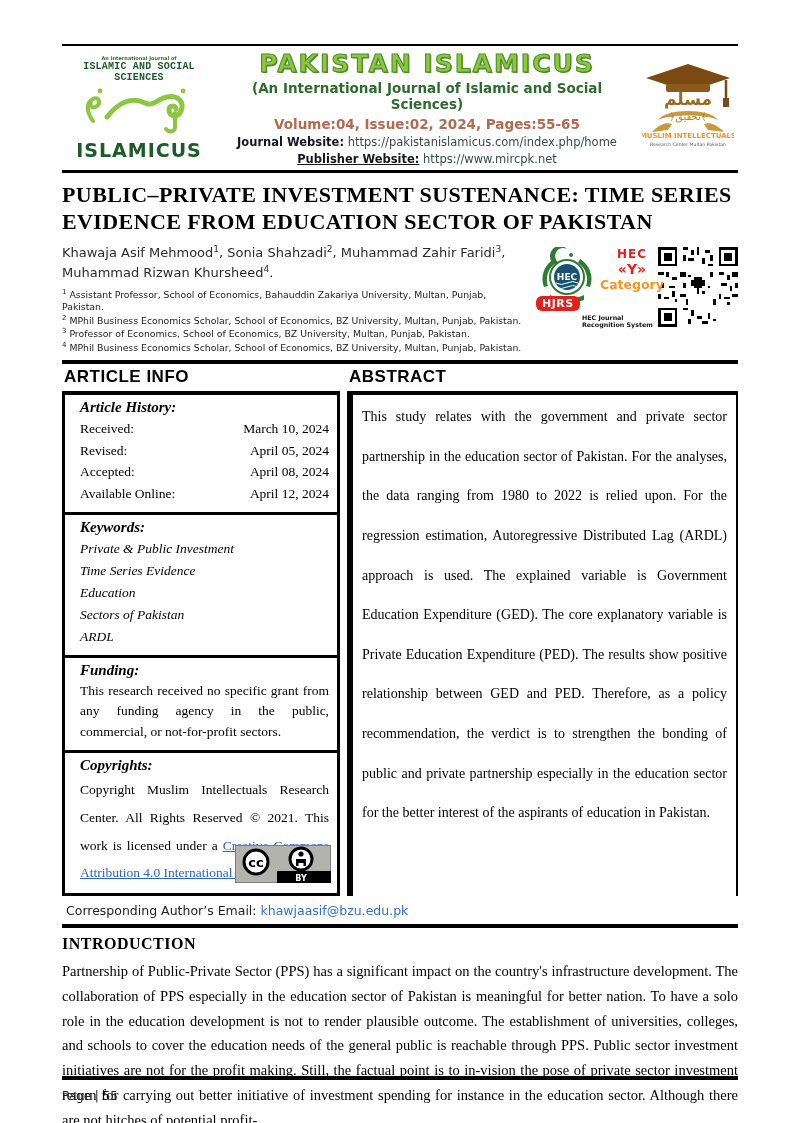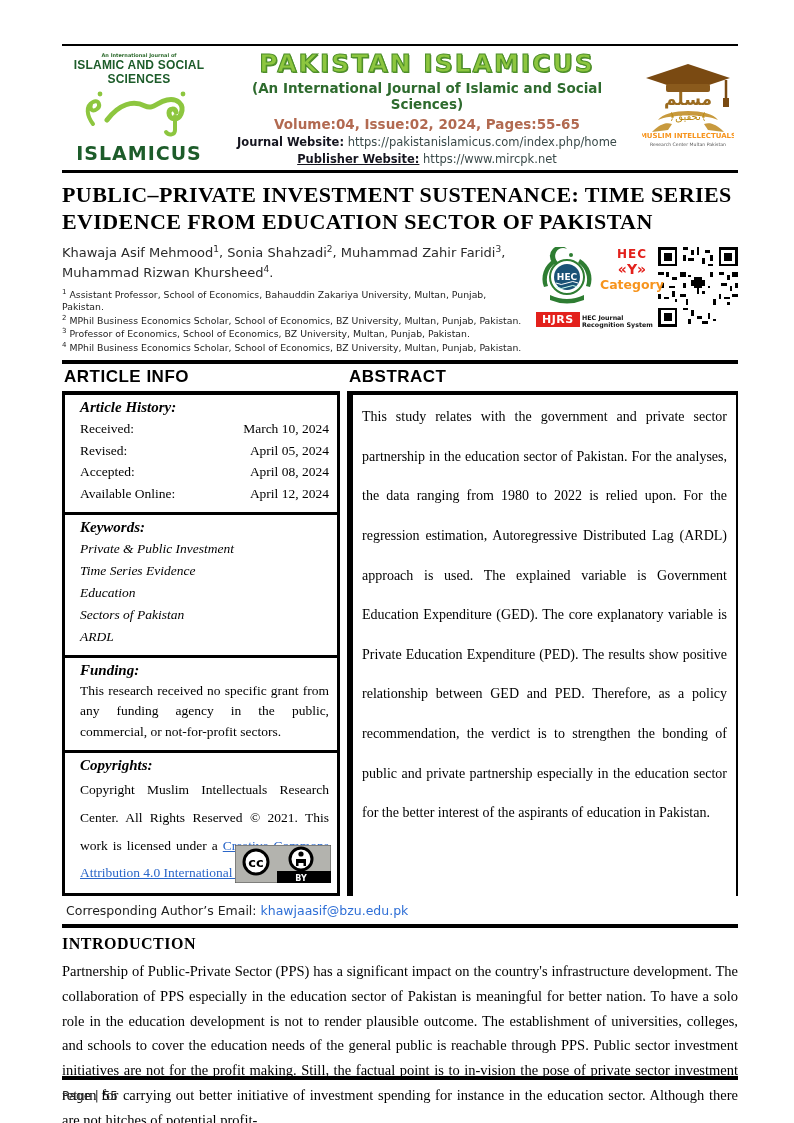--- a/index.html
+++ b/index.html
@@ -4,21 +4,21 @@
 <style>
   * { margin:0; padding:0; box-sizing:border-box; }
   html,body { width:794px; height:1123px; background:#fff; }
   body { position:relative; font-family:"Liberation Serif", serif; color:#000; }
   .content { position:absolute; left:62px; top:44px; width:676px; }
 
   
   .masthead { display:flex; align-items:center; border-top:2px solid #000; border-bottom:3px solid #000; padding:3px 2px 4px 2px; }
   .logo-left { width:150px; text-align:center; }
   .logo-left .tiny { font-family:"DejaVu Sans", sans-serif; font-size:5px; font-weight:bold; color:#2e6b2e; }
-  .logo-left .series { font-family:Liberation Sans, sans-serif; font-size:12px; font-weight:bold; color:#1d5c2a; letter-spacing:.2px; }
+  .logo-left .series { font-family:Liberation Mono, monospace; font-size:10px; font-weight:bold; color:#1d5c2a; letter-spacing:.2px; }
   .logo-left .islamicus { font-family:"DejaVu Sans", sans-serif; font-size:19px; font-weight:bold; color:#1d5c2a; letter-spacing:1px; }
   .mast-center { flex:1; text-align:center; padding:0 4px; }
   .journal-name { font-family:"DejaVu Sans", sans-serif; font-weight:bold; font-size:25px; letter-spacing:2px; color:#8dc63f; -webkit-text-stroke:1.1px #4e8f2a; text-shadow:1px 1px 0 #4e8f2a; }
   .subtitle { font-family:"DejaVu Sans", sans-serif; font-weight:bold; font-size:13.5px; color:#2e6b2e; margin-top:2px; }
   .volume-line { font-family:"DejaVu Sans", sans-serif; font-weight:bold; font-size:13.5px; color:#b26a51; margin-top:4px; }
   .site-line { font-family:"DejaVu Sans", sans-serif; font-size:11.5px; color:#333; margin-top:3px; }
   .site-line .lbl { font-weight:bold; color:#15151f; }
   .site-line .lbl.u { text-decoration:underline; }
   .site-line .url { color:#3a4a4a; }
   .logo-right { width:96px; text-align:center; }
@@ -26,21 +26,21 @@
   
   .paper-title { margin-top:9px; font-weight:bold; font-size:22px; line-height:1.22; letter-spacing:.4px; }
   .byline-row { display:flex; margin-top:7px; }
   .byline-left { flex:1; padding-right:6px; }
   .authors { font-family:"DejaVu Sans", sans-serif; font-size:13px; color:#2b2b2b; line-height:1.45; max-width:470px; }
   .authors sup { font-size:9px; }
   .affils { margin-top:5px; font-family:"DejaVu Sans", sans-serif; font-size:9.3px; color:#1c1c1c; line-height:1.33; }
   .affils sup { font-size:7px; }
   .badge-col { width:202px; display:flex; flex-wrap:wrap; align-items:flex-start; padding-top:4px; }
   .hec-wrap { width:118px; position:relative; height:86px; }
-  .hjrs-box { position:absolute; left:0; bottom:6px; background:#e3211c; color:#fff; font-family:"DejaVu Sans", sans-serif; font-weight:bold; font-size:11px; padding:1px 6px; letter-spacing:.5px; }
+  .hjrs-box { position:absolute; left:0; bottom:22px; background:#e3211c; color:#fff; font-family:"DejaVu Sans", sans-serif; font-weight:bold; font-size:11px; padding:1px 6px; letter-spacing:.5px;border-radius:6px; }
   .hjrs-sys { position:absolute; left:46px; bottom:4px; font-family:"DejaVu Sans", sans-serif; font-weight:bold; font-size:6.3px; line-height:1.15; color:#111; text-align:left; width:72px; }
   .hec-txt { position:absolute; left:64px; top:0; text-align:center; font-family:"DejaVu Sans", sans-serif; font-weight:bold; }
   .hec-red { color:#e3211c; font-size:12px; letter-spacing:1px; }
   .hec-y { color:#e3211c; font-size:14px; }
   .hec-cat { color:#f7941d; font-size:12.5px; }
   .qr-box { width:80px; margin-left:4px; }
 
   
   .two-col { display:flex; margin-top:6px; border-top:4px solid #000; align-items:stretch; }
   .col-left { width:278px; display:flex; flex-direction:column; }

